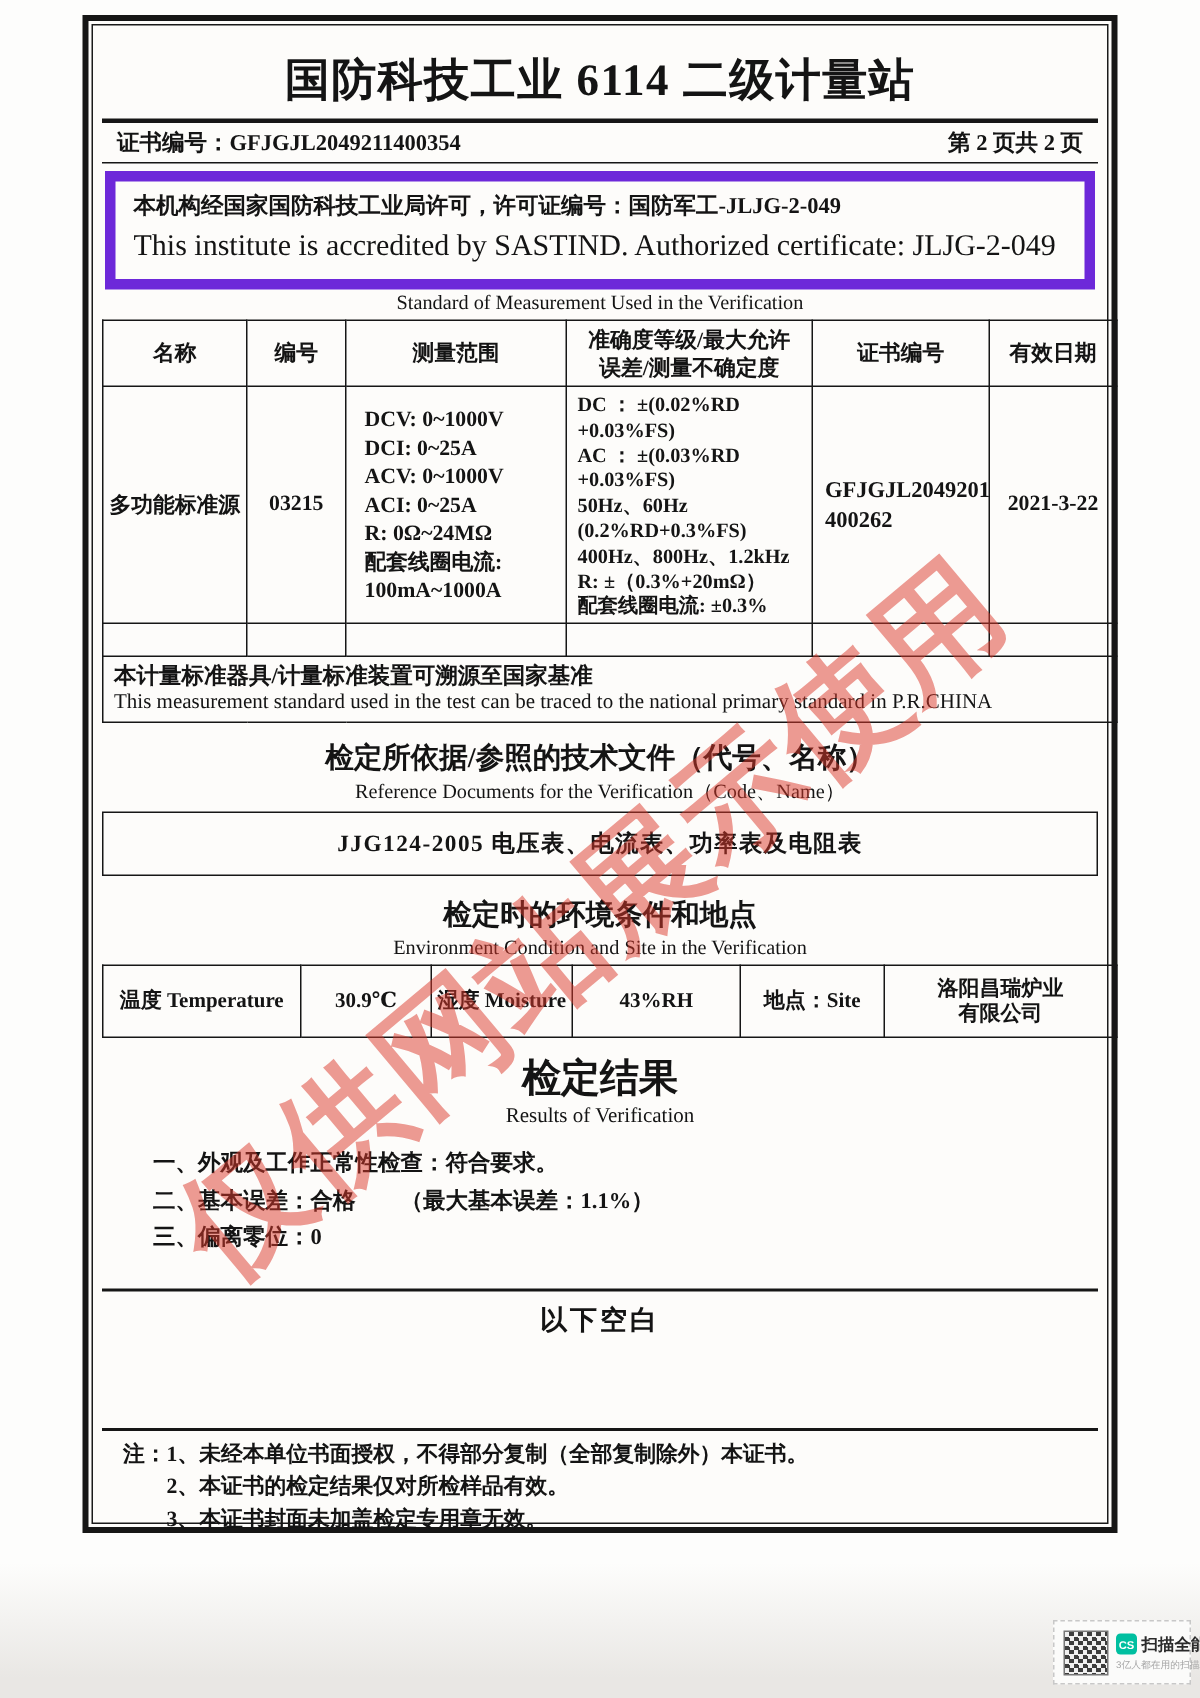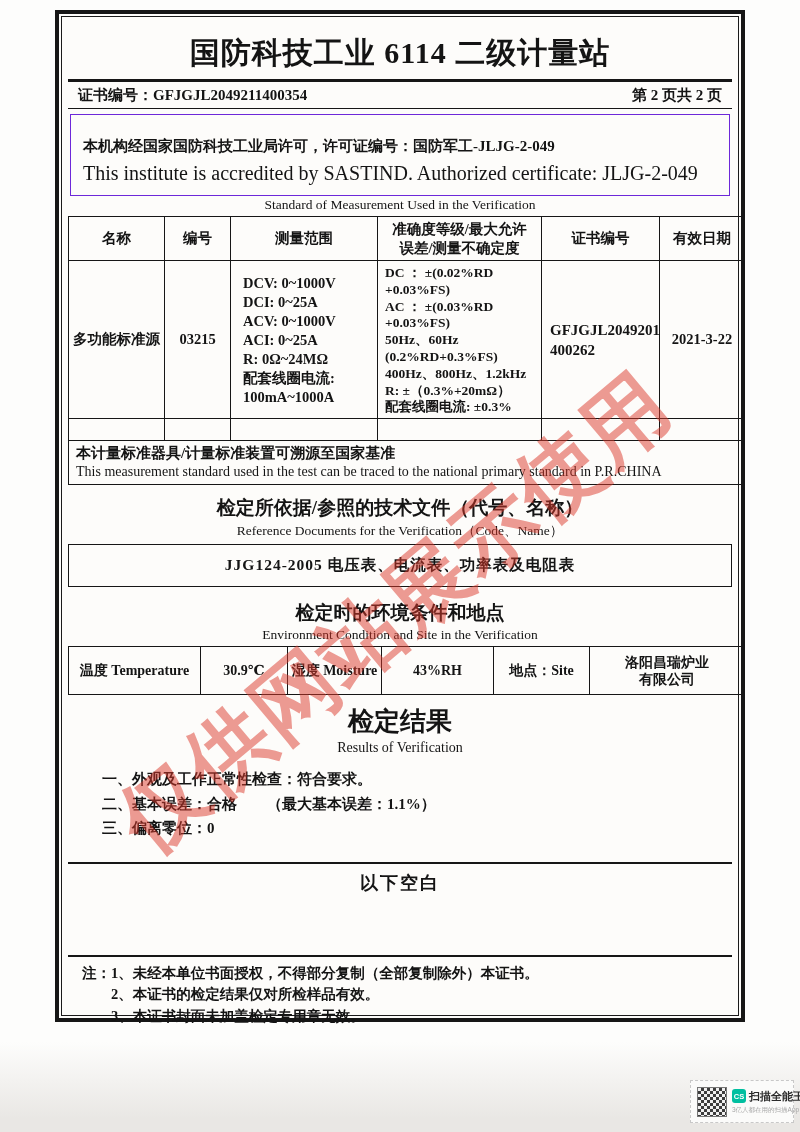--- a/index.html
+++ b/index.html
@@ -18,21 +18,21 @@
     border:4px solid #161616; background:#fdfcfa; }
   .cert-inner { position:absolute; inset:2px; border:1px solid #1a1a1a; padding:0 6px; }
 
   .doc-title { margin-top:16px; text-align:center; font-size:30px; font-weight:bold; letter-spacing:1px; }
   .doc-subtitle { margin-top:3px; text-align:center; font-size:15.5px; font-weight:bold; }
   .rule-thick { border:none; border-top:3px solid #161616; margin-top:5px; }
   .certno-row { display:flex; justify-content:space-between; align-items:center;
     padding:4px 10px 3px 10px; font-size:15px; font-weight:bold; }
   .rule-thin { border:none; border-top:1.5px solid #161616; }
 
-  .accred-box { margin:5px 2px 0 2px; border:1px solid #6d28d9; padding:22px 12px 10px 12px; }
+  .accred-box { margin:5px 2px 0 2px; border:7px solid #6d28d9; padding:7px 12px 10px 12px; }
   .accred-cn { font-size:15px; font-weight:bold; }
   .accred-en { font-size:20px; margin-top:6px; }
 
   .section-title { text-align:center; font-weight:bold; font-size:19px; margin-top:10px; }
   .section-sub   { text-align:center; font-size:13.5px; margin-top:1px; }
 
   table { border-collapse:collapse; width:100%; table-layout:fixed; }
   td, th { border:1.5px solid #161616; font-size:14.5px; vertical-align:middle; }
   .std-table { margin-top:3px; }
   .std-table th { font-weight:bold; height:44px; padding:2px; }
@@ -63,21 +63,21 @@
   .blank-band-bottom { border:none; border-top:2.5px solid #161616; }
 
   .notes { padding:6px 10px 4px 14px; font-size:14.5px; font-weight:bold; line-height:21.5px; }
   .note-line:nth-child(n+2) { padding-left:29px; }
 
   .watermark { position:absolute; left:28px; top:556px; width:734px; text-align:center;
     font-family:"Liberation Sans","DejaVu Sans",sans-serif;
     font-size:84px; font-weight:bold; letter-spacing:2px; white-space:nowrap;
     color:rgba(219,56,42,0.5); transform:rotate(-40deg); pointer-events:none; z-index:5; }
 
-  .scanner-badge { position:absolute; right:6px; bottom:9px; width:104px; height:43px;
+  .scanner-badge { position:absolute; right:6px; bottom:9px; width:92px; height:43px;
     border:1px dashed #c8c8c8; background:#fbfbfa; display:flex; align-items:center;
     gap:5px; padding:5px 6px; font-family:"Liberation Sans","DejaVu Sans",sans-serif; }
   .qr-code { width:30px; height:30px; flex:0 0 auto;
     background:repeating-conic-gradient(#3d3d3d 0% 25%, #f0f0f0 0% 50%);
     background-size:6px 6px; border:1px solid #777; }
   .badge-right { display:flex; flex-direction:column; justify-content:center; gap:2px; }
   .badge-top { display:flex; align-items:center; gap:3px; }
   .cs-icon { width:14px; height:14px; background:#00bfa0; border-radius:3px; color:#fff;
     font-size:7.5px; font-weight:bold; display:flex; align-items:center; justify-content:center; }
   .badge-name { font-size:11px; font-weight:bold; color:#2b2b2b; white-space:nowrap; }

